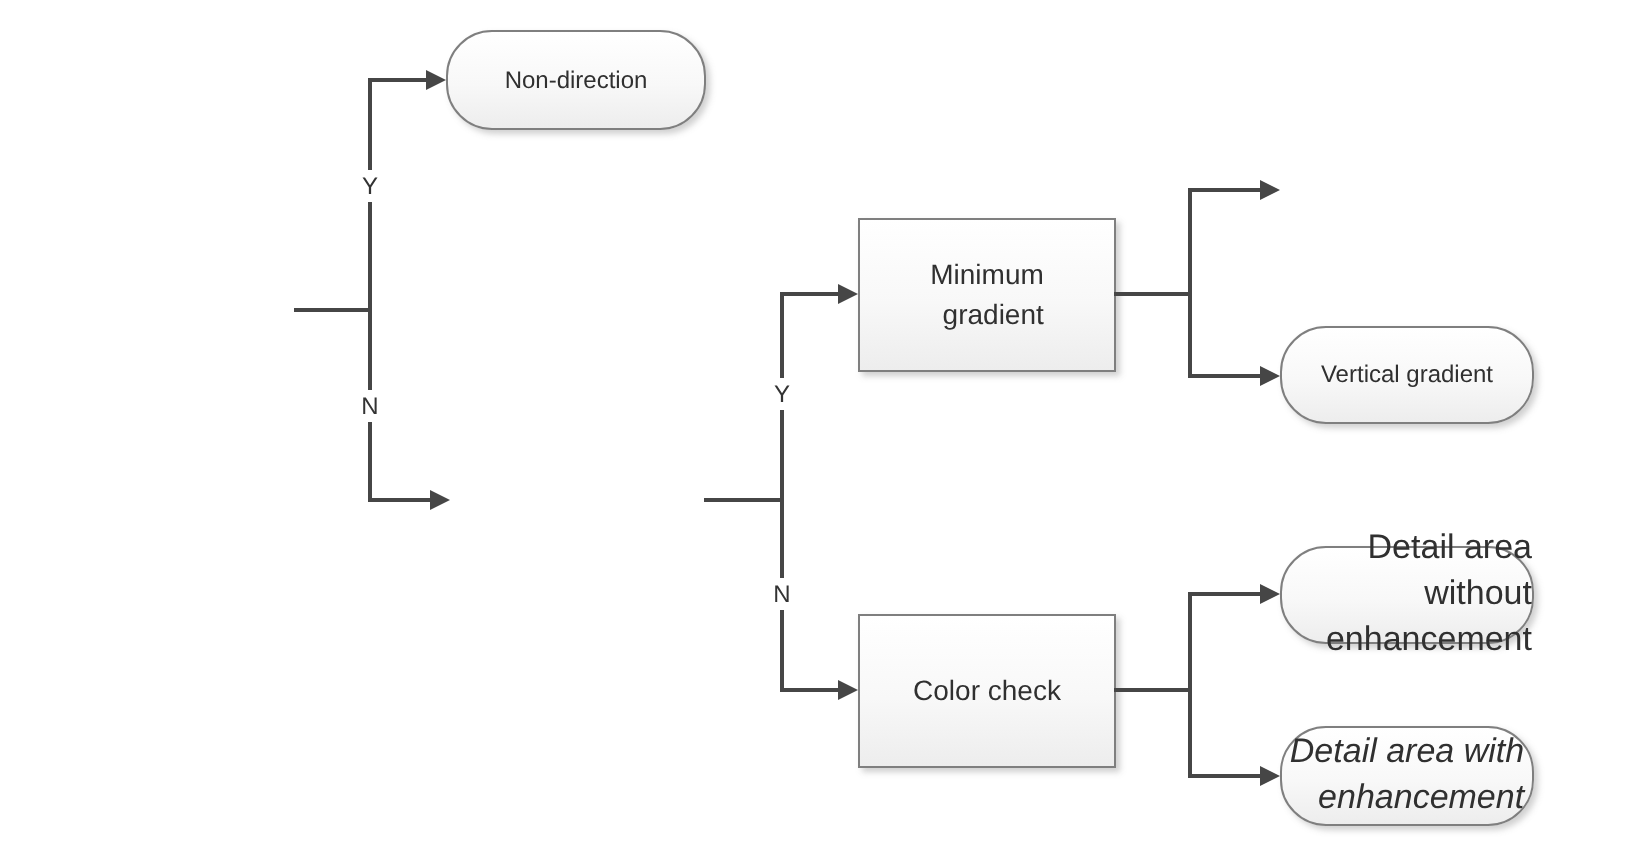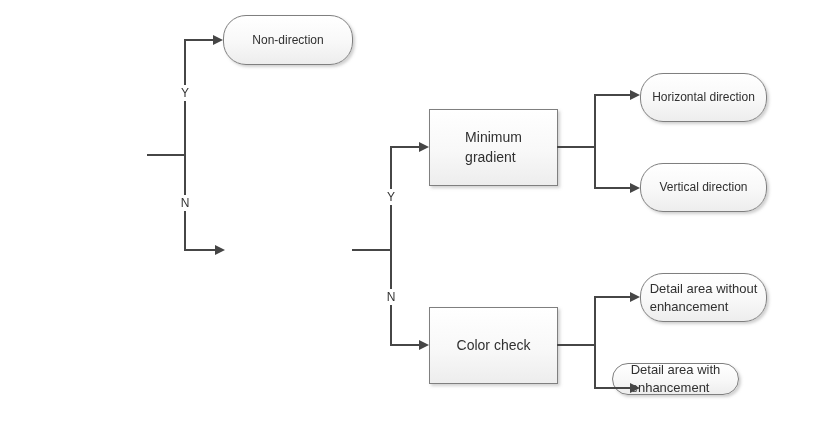--- a/index.html
+++ b/index.html
@@ -14,25 +14,25 @@
   .canvas{
     position:relative;width:823px;height:422px;background:var(--background);
     font-family:"Liberation Sans", sans-serif;overflow:hidden;
   }
   .node{
     position:absolute;box-sizing:border-box;
     border:1px solid var(--node-border);
     background:linear-gradient(180deg,var(--node-fill-top) 0%,#f8f8f8 55%,var(--node-fill-bottom) 100%);
     box-shadow:2px 2px 3px rgba(120,120,120,0.35);
     display:flex;align-items:center;justify-content:center;
-    text-align:left;color:var(--text);white-space:pre-line;
+    text-align:right;color:var(--text);white-space:pre-line;
   }
   .rect{font-size:14px;line-height:1.42;}
   .term{border-radius:23px;font-size:12px;line-height:1.35;}
-  .term.small{font-size:13px;}
+  .term.small{font-size:17px;}
   .hline{position:absolute;height:2px;background:var(--connector);}
   .vline{position:absolute;width:2px;background:var(--connector);}
   .arrow{
     position:absolute;width:0;height:0;
     border-top:5px solid transparent;border-bottom:5px solid transparent;
     border-left:10px solid var(--connector);
   }
   .elabel{
     position:absolute;transform:translate(-50%,-50%);
     background:var(--background);padding:1px 2px;
@@ -46,28 +46,27 @@
 
 
 
   <div class="node rect" style="left:429px;top:307px;width:129px;height:77px;">Color check</div>
 
   <div class="node rect" style="left:429px;top:109px;width:129px;height:77px;">Minimum
 gradient</div>
 
   <div class="node term" style="left:223px;top:15px;width:130px;height:50px;">Non-direction</div>
 
-  <div class="node term" style="left:640px;top:73px;width:127px;height:49px;">Horizontal direction</div>
 
-  <div class="node term" style="left:640px;top:163px;width:127px;height:49px;">Vertical direction</div>
+  <div class="node term" style="left:640px;top:163px;width:127px;height:49px;">Vertical gradient</div>
 
   <div class="node term small" style="left:640px;top:273px;width:127px;height:49px;">Detail area without
 enhancement</div>
 
-  <div class="node term small" style="left:612px;top:363px;width:127px;height:32px;">Detail area with
+  <div class="node term small" style="left:640px;top:363px;width:127px;height:50px;font-style:italic;">Detail area with
 enhancement</div>
 
   <div>
     <div class="hline" style="left:147px;top:154px;width:39px;"></div>
     <div class="vline" style="left:184px;top:39px;height:212px;"></div>
     <div class="hline" style="left:184px;top:39px;width:29px;"></div>
     <div class="arrow" style="left:213px;top:35px;"></div>
     <div class="hline" style="left:184px;top:249px;width:31px;"></div>
     <div class="arrow" style="left:215px;top:245px;"></div>
     <span class="elabel" style="left:185px;top:93px;">Y</span>

